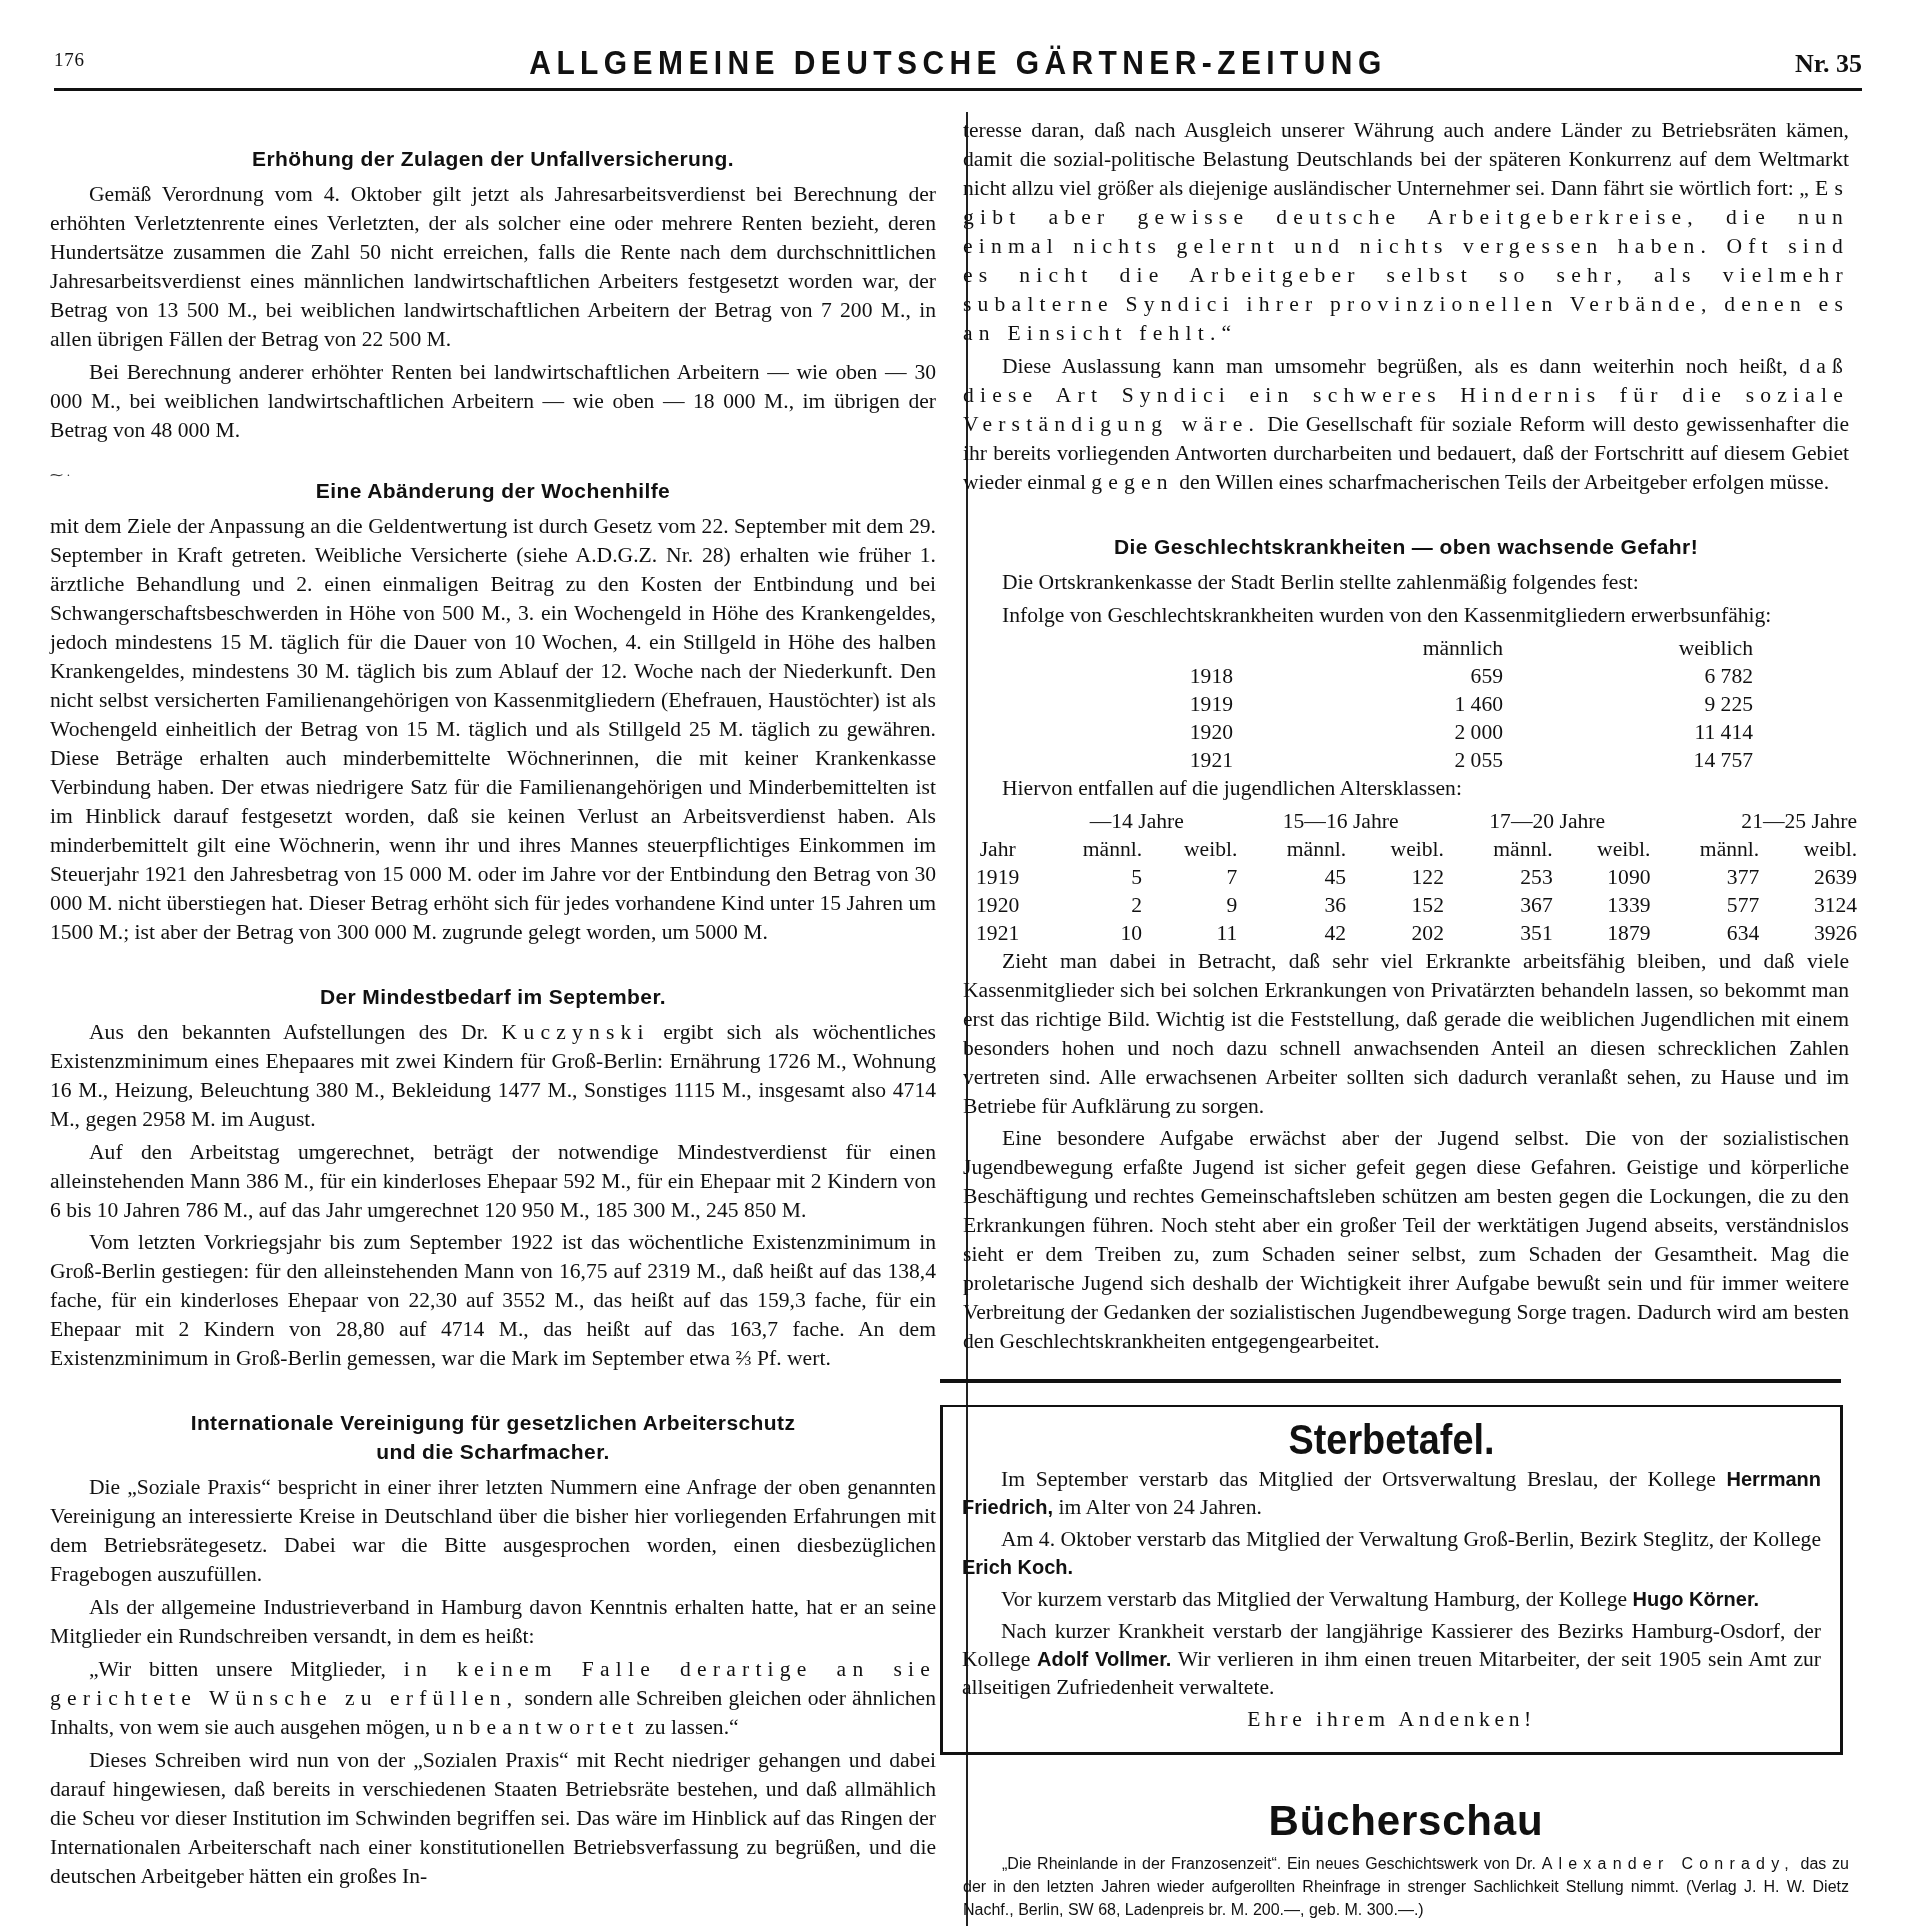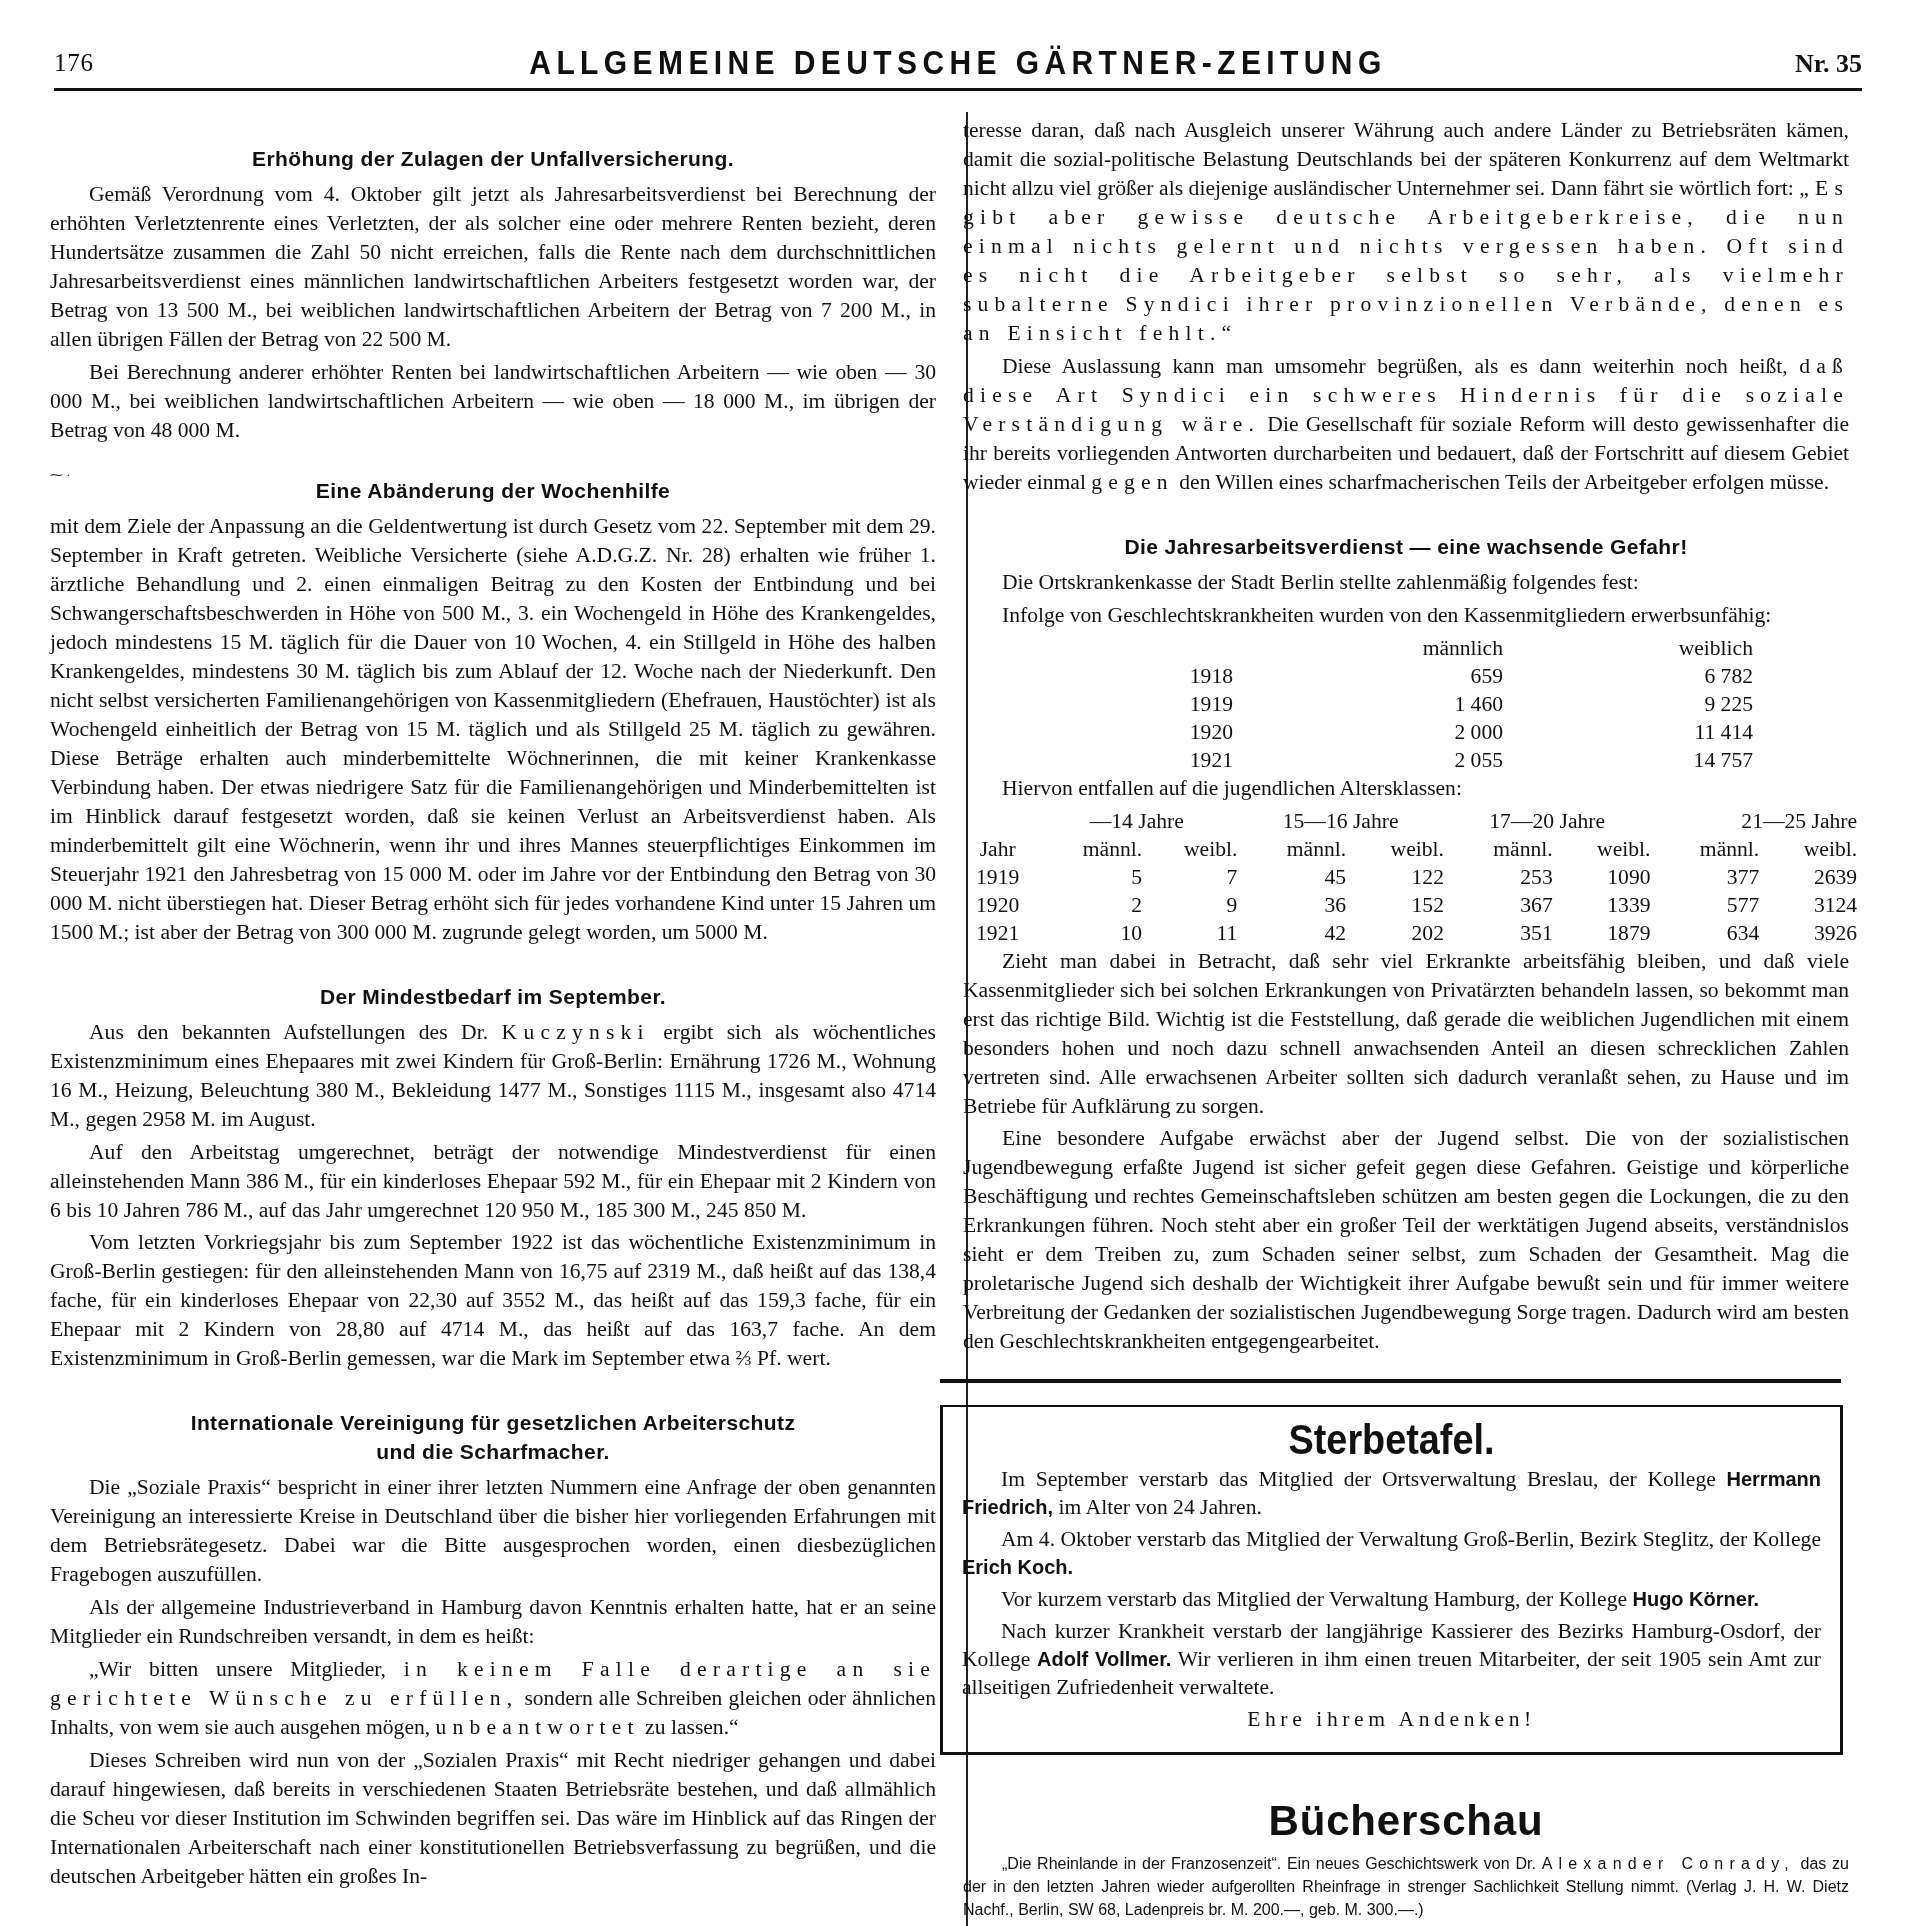--- a/index.html
+++ b/index.html
@@ -4,21 +4,21 @@
 <style>
   html, body { margin: 0; padding: 0; background: #ffffff; }
   body {
     width: 1920px; height: 2730px; position: relative; overflow: hidden;
     font-family: "Liberation Serif", "DejaVu Serif", serif; color: #111;
   }
   .page-header {
     position: absolute; left: 54px; right: 58px; top: 46px; height: 42px;
     border-bottom: 3.9px solid #111;
   }
-  .page-num { position: absolute; left: 0; top: 3.1px; font-size: 25px; letter-spacing: 0.8px; }
+  .page-num { position: absolute; left: 0; top: 3.1px; font-size: 19px; letter-spacing: 0.8px; }
   .masthead { position: absolute; left: 0; right: 0; top: 0; text-align: center;
     font-family: "Liberation Sans", "DejaVu Sans", sans-serif; font-size: 30px; font-weight: bold;
     letter-spacing: 5.4px; transform: scaleY(1.12); }
   .issue-num { position: absolute; right: 0; top: 3.1px; font-size: 26px; font-weight: bold; }
   .col {
     position: absolute; top: 116px; width: 886px;
     font-size: 21.6px; line-height: 29px; text-align: justify;
     font-family: "Liberation Serif", "DejaVu Serif", serif;
   }
   .col-left { left: 50px; margin-top: 28px; }
@@ -96,21 +96,21 @@
   </div>
 </div>
 
 <div class="col col-right">
   <div>
     <p class="noindent"><span>teresse daran, daß nach Ausgleich unserer Währung auch andere Länder zu Betriebsräten kämen, damit die sozial-politische Belastung Deutschlands bei der späteren Konkurrenz auf dem Weltmarkt nicht allzu viel größer als diejenige ausländischer Unternehmer sei. Dann fährt sie wörtlich fort: </span><span class="sp">„Es gibt aber gewisse deutsche Arbeitgeberkreise, die nun einmal nichts gelernt und nichts vergessen haben. Oft sind es nicht die Arbeitgeber selbst so sehr, als vielmehr subalterne Syndici ihrer provinzionellen Verbände, denen es an Einsicht fehlt.“</span></p>
     <p><span>Diese Auslassung kann man umsomehr begrüßen, als es dann weiterhin noch heißt, </span><span class="sp">daß diese Art Syndici ein schweres Hindernis für die soziale Verständigung wäre.</span><span> Die Gesellschaft für soziale Reform will desto gewissenhafter die ihr bereits vorliegenden Antworten durcharbeiten und bedauert, daß der Fortschritt auf diesem Gebiet wieder einmal </span><span class="sp">gegen</span><span> den Willen eines scharfmacherischen Teils der Arbeitgeber erfolgen müsse.</span></p>
   </div>
 
   <div>
-    <div class="headline spaced">Die Jahresarbeitsverdienst — eine wachsende Gefahr!</div>
+    <div class="headline spaced">Die Geschlechtskrankheiten — oben wachsende Gefahr!</div>
     <p>Die Ortskrankenkasse der Stadt Berlin stellte zahlenmäßig folgendes fest:</p>
     <p>Infolge von Geschlechtskrankheiten wurden von den Kassenmitgliedern erwerbsunfähig:</p>
 
     <table class="stat t1">
       <colgroup>
           <col style="width:270px">
           <col style="width:270px">
           <col style="width:250px">
           <col>
         </colgroup>

